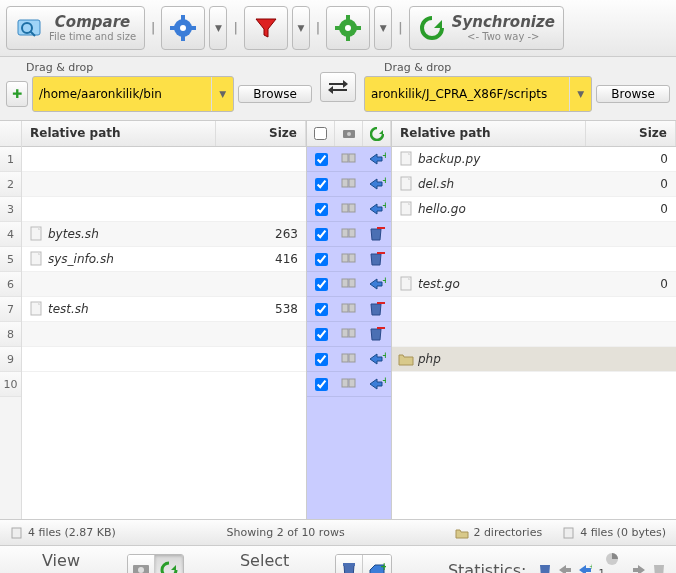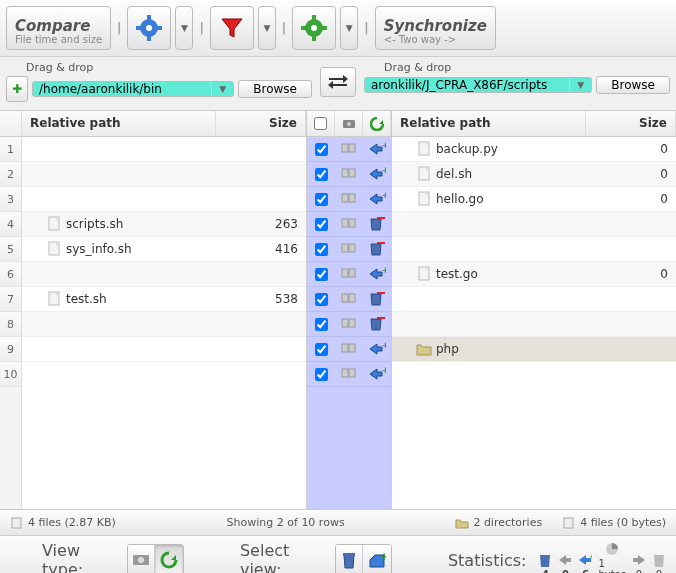--- a/index.html
+++ b/index.html
@@ -2,55 +2,55 @@
 <html><head>
 <meta charset="utf-8">
 <style>
 * { box-sizing: border-box; margin: 0; padding: 0; font-family: "DejaVu Sans", Arial, sans-serif; }
 body { background: #f0f0f0; width: 676px; height: 573px; overflow: hidden; font-size: 12px; color: #333; }
 
 
 .toolbar { display: flex; align-items: center; padding: 6px 6px; gap: 4px; background: linear-gradient(#fdfdfd,#e8e8e8); border-bottom: 1px solid #ccc; }
 .tb-btn { display: flex; align-items: center; justify-content: center; background: linear-gradient(#ffffff,#e2e2e2); border: 1px solid #bbb; border-radius: 4px; padding: 4px 8px; height: 44px; cursor: pointer; }
 .tb-sep { color: #999; font-weight: bold; padding: 0 2px; }
-.tb-big { flex-direction: column; gap: 6px; }
+.tb-big { flex-direction: row; gap: 6px; text-align: center; }
 .tb-big .tb-text { display: flex; flex-direction: column; line-height: 1.1; }
 .tb-big .tb-title { font-weight: bold; font-size: 15px; color: #555; font-style: italic; }
 .tb-big .tb-sub { font-size: 10px; color: #888; }
 .tb-drop { width: 14px; display:flex; align-items:center; justify-content:center; color:#666; font-size:9px; }
 svg { display:block; }
 
 
 .pathrow { display: flex; align-items: stretch; padding: 4px 6px 8px 6px; gap: 6px; }
 .pathcol { flex: 1; display: flex; flex-direction: column; gap: 2px; }
 .pathlabel { font-size: 11px; color: #555; padding-left: 20px; }
 .pathctrl { display: flex; gap: 4px; align-items: center; }
 .plus-btn { width: 22px; height: 26px; border: 1px solid #bbb; border-radius: 3px; background: linear-gradient(#fff,#e6e6e6); display:flex; align-items:center; justify-content:center; cursor:pointer; }
-.combo { flex:1; display:flex; border:1px solid #bbb; border-radius:3px; background:#5eead4; height:16px; }
+.combo { flex:1; display:flex; border:1px solid #bbb; border-radius:3px; background:#fde047; height:36px; }
 .combo input { flex:1; border:none; padding:0 6px; font-size:12px; background:transparent; }
 .combo .caret { width:22px; border-left:1px solid #ddd; display:flex; align-items:center; justify-content:center; color:#666; font-size:9px; cursor:pointer; }
 .browse-btn { padding: 0 14px; height:18px; border:1px solid #bbb; border-radius:3px; background:linear-gradient(#fff,#e6e6e6); cursor:pointer; font-size:12px; }
 .swap { width:40px; display:flex; align-items:center; justify-content:center; }
 .swap-btn { width:36px; height:30px; border:1px solid #bbb; border-radius:3px; background:linear-gradient(#fff,#e6e6e6); display:flex; align-items:center; justify-content:center; cursor:pointer; }
 
 
 .gridwrap { display:flex; height: 400px; border-top:1px solid #ccc; border-bottom:1px solid #ccc; background:#fff; }
 .rownums { width:22px; background:#f4f4f4; border-right:1px solid #ddd; }
 .rownums .numcell { height:25px; border-bottom:1px solid #e4e4e4; display:flex; align-items:center; justify-content:center; font-size:11px; color:#666; background:linear-gradient(#fbfbfb,#eee); }
 .rownums .hdr { height:26px; border-bottom:1px solid #ccc; }
 
 .panel { flex:1; display:flex; flex-direction:column; overflow:hidden; }
 .panel .phdr { display:flex; height:26px; background:linear-gradient(#fbfbfb,#eaeaea); border-bottom:1px solid #ccc; }
 .phdr .col { padding:5px 8px; font-size:12px; color:#333; border-right:1px solid #ddd; font-weight:bold; }
 .col-path { flex:1; }
 .col-size { width:90px; text-align:right; }
 .panel .rows { flex:1; }
 .prow { display:flex; height:25px; align-items:center; border-bottom:1px solid #f0f0f0; }
 .prow:nth-child(even){ background:#f7f7f7; }
-.prow .c-path { flex:1; display:flex; align-items:center; gap:4px; padding-left:24px; }
+.prow .c-path { flex:1; display:flex; align-items:center; gap:4px; padding-left:6px;font-style:italic; }
 .prow .c-size { width:90px; text-align:right; padding-right:8px; }
 .ficon { width:16px; height:16px; display:flex; align-items:center; justify-content:center; }
 
 .middle { width:86px; background:#c9ccff; border-left:1px solid #ccc; border-right:1px solid #ccc; }
 .middle .mhdr { height:26px; display:flex; background:linear-gradient(#fbfbfb,#eaeaea); border-bottom:1px solid #ccc; }
 .middle .mhdr .mh { flex:1; display:flex; align-items:center; justify-content:center; border-right:1px solid #ddd; }
 .mrow { height:25px; display:flex; align-items:center; border-bottom:1px solid #b8bcec; }
 .mrow .mc { flex:1; display:flex; align-items:center; justify-content:center; }
 .mrow input[type=checkbox]{ width:13px; height:13px; }
 
@@ -216,21 +216,21 @@
           <div class="c-size"></div>
         </div>
         <div class="prow">
           <div class="c-path">
             <span class="ficon">
               <svg width="14" height="16" viewBox="0 0 14 16">
                 <rect x="2" y="1" width="10" height="13" fill="#f4f4f4" stroke="#bbb"></rect>
                 <path d="M9 1 L12 4 L9 4 Z" fill="#ddd"></path>
               </svg>
             </span>
-            <span>scripts.sh</span>
+            <span>bytes.sh</span>
           </div>
           <div class="c-size">263</div>
         </div>
         <div class="prow">
           <div class="c-path">
             <span class="ficon">
               <svg width="14" height="16" viewBox="0 0 14 16">
                 <rect x="2" y="1" width="10" height="13" fill="#f4f4f4" stroke="#bbb"></rect>
                 <path d="M9 1 L12 4 L9 4 Z" fill="#ddd"></path>
               </svg>

